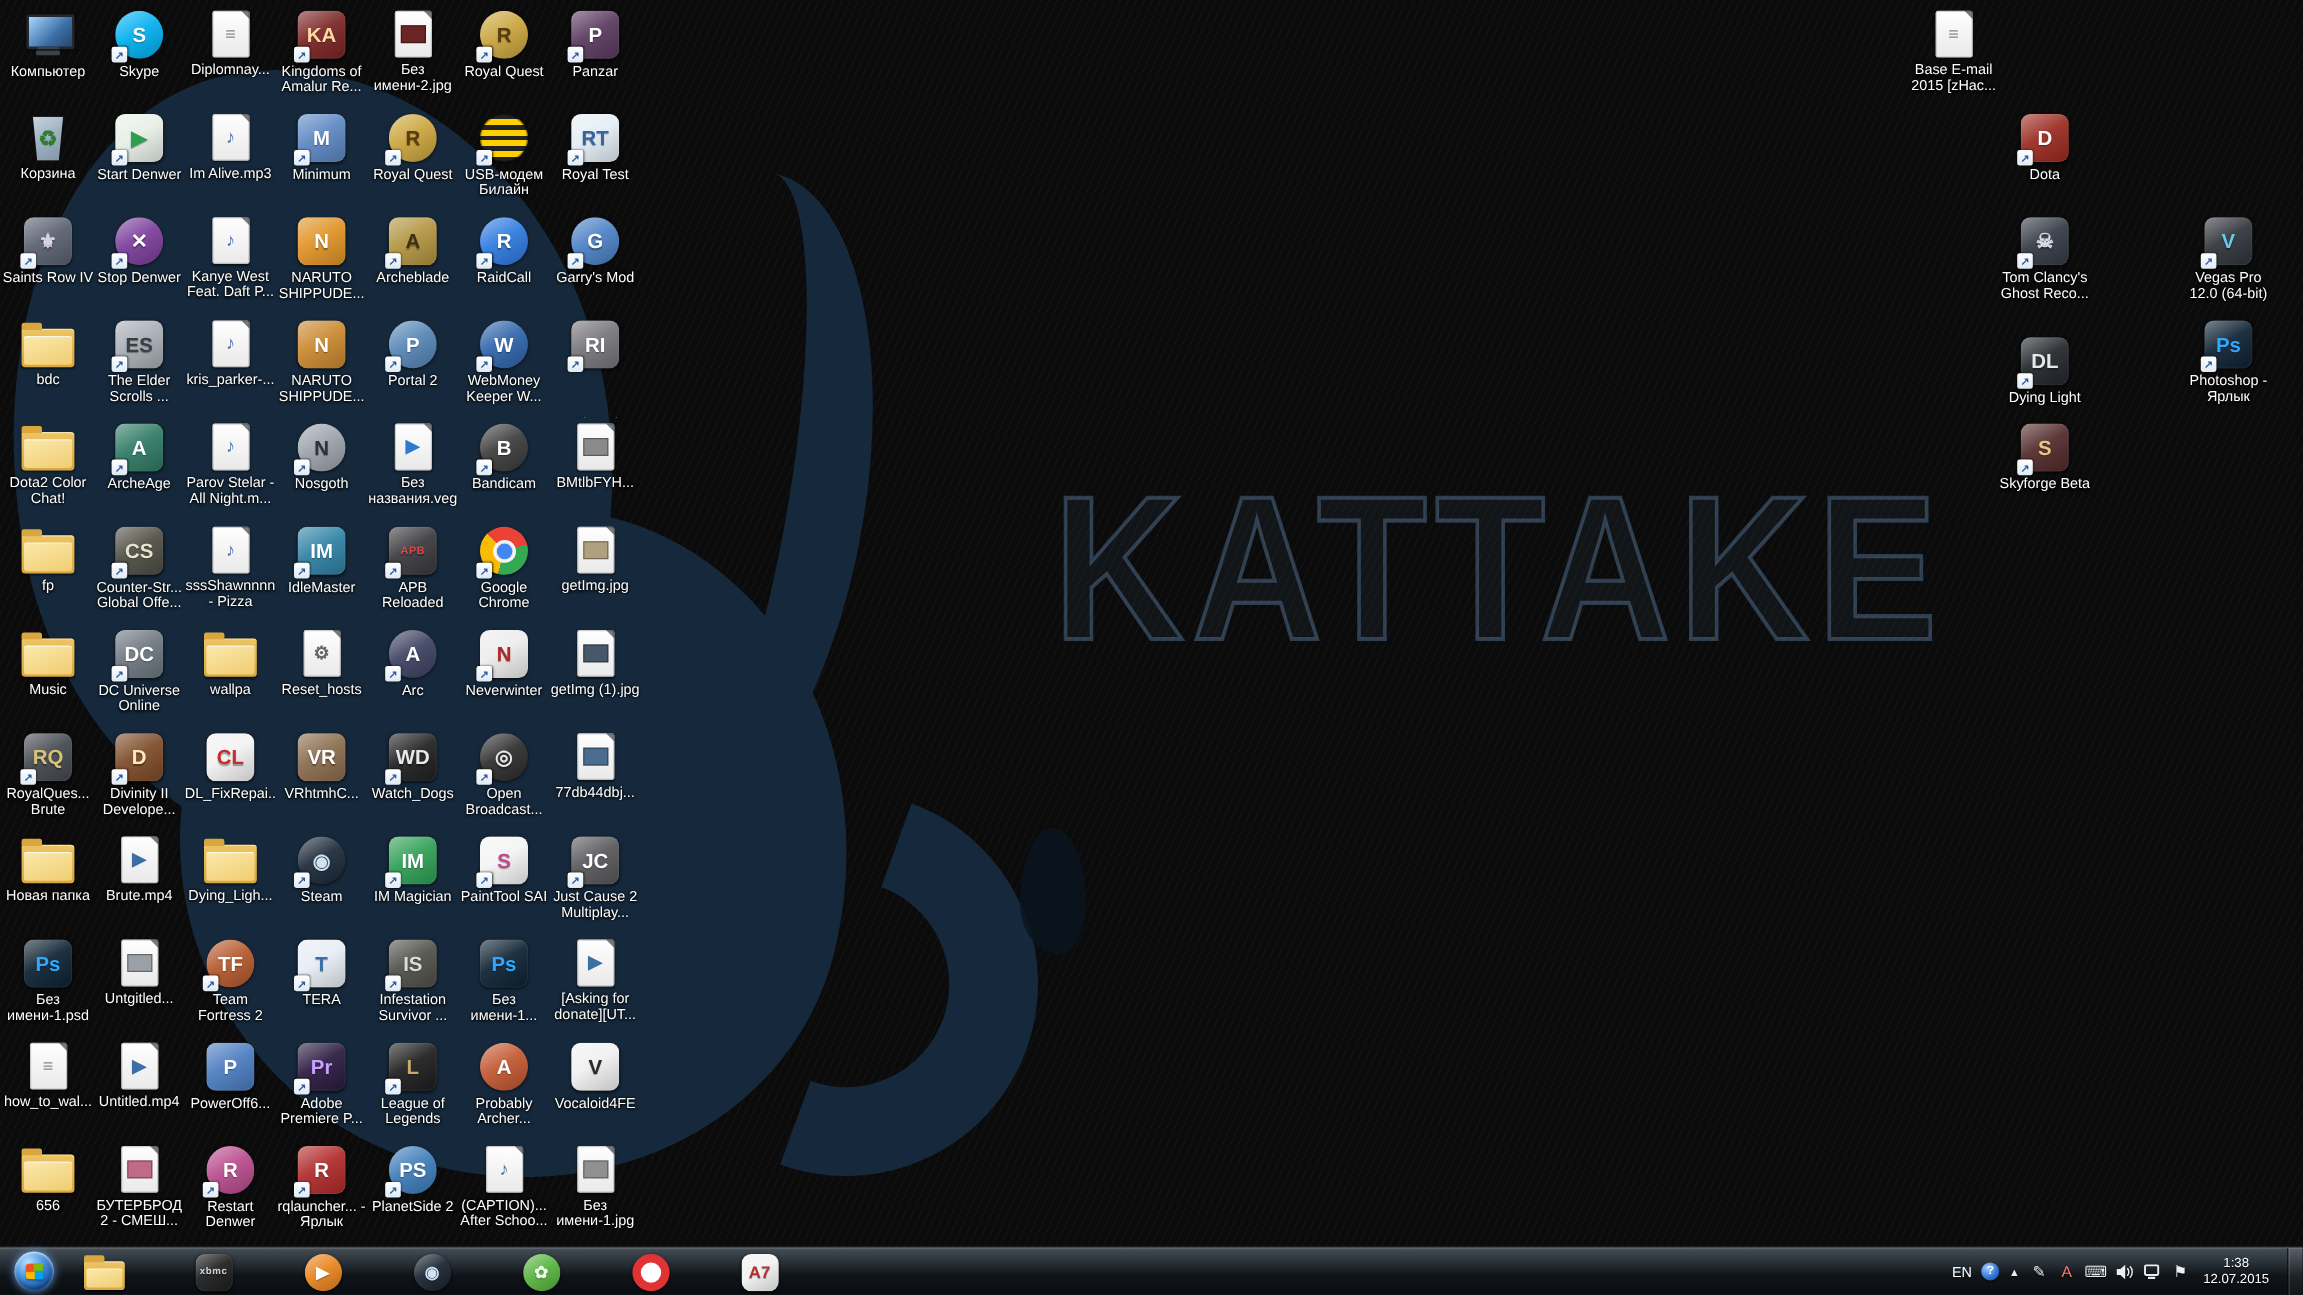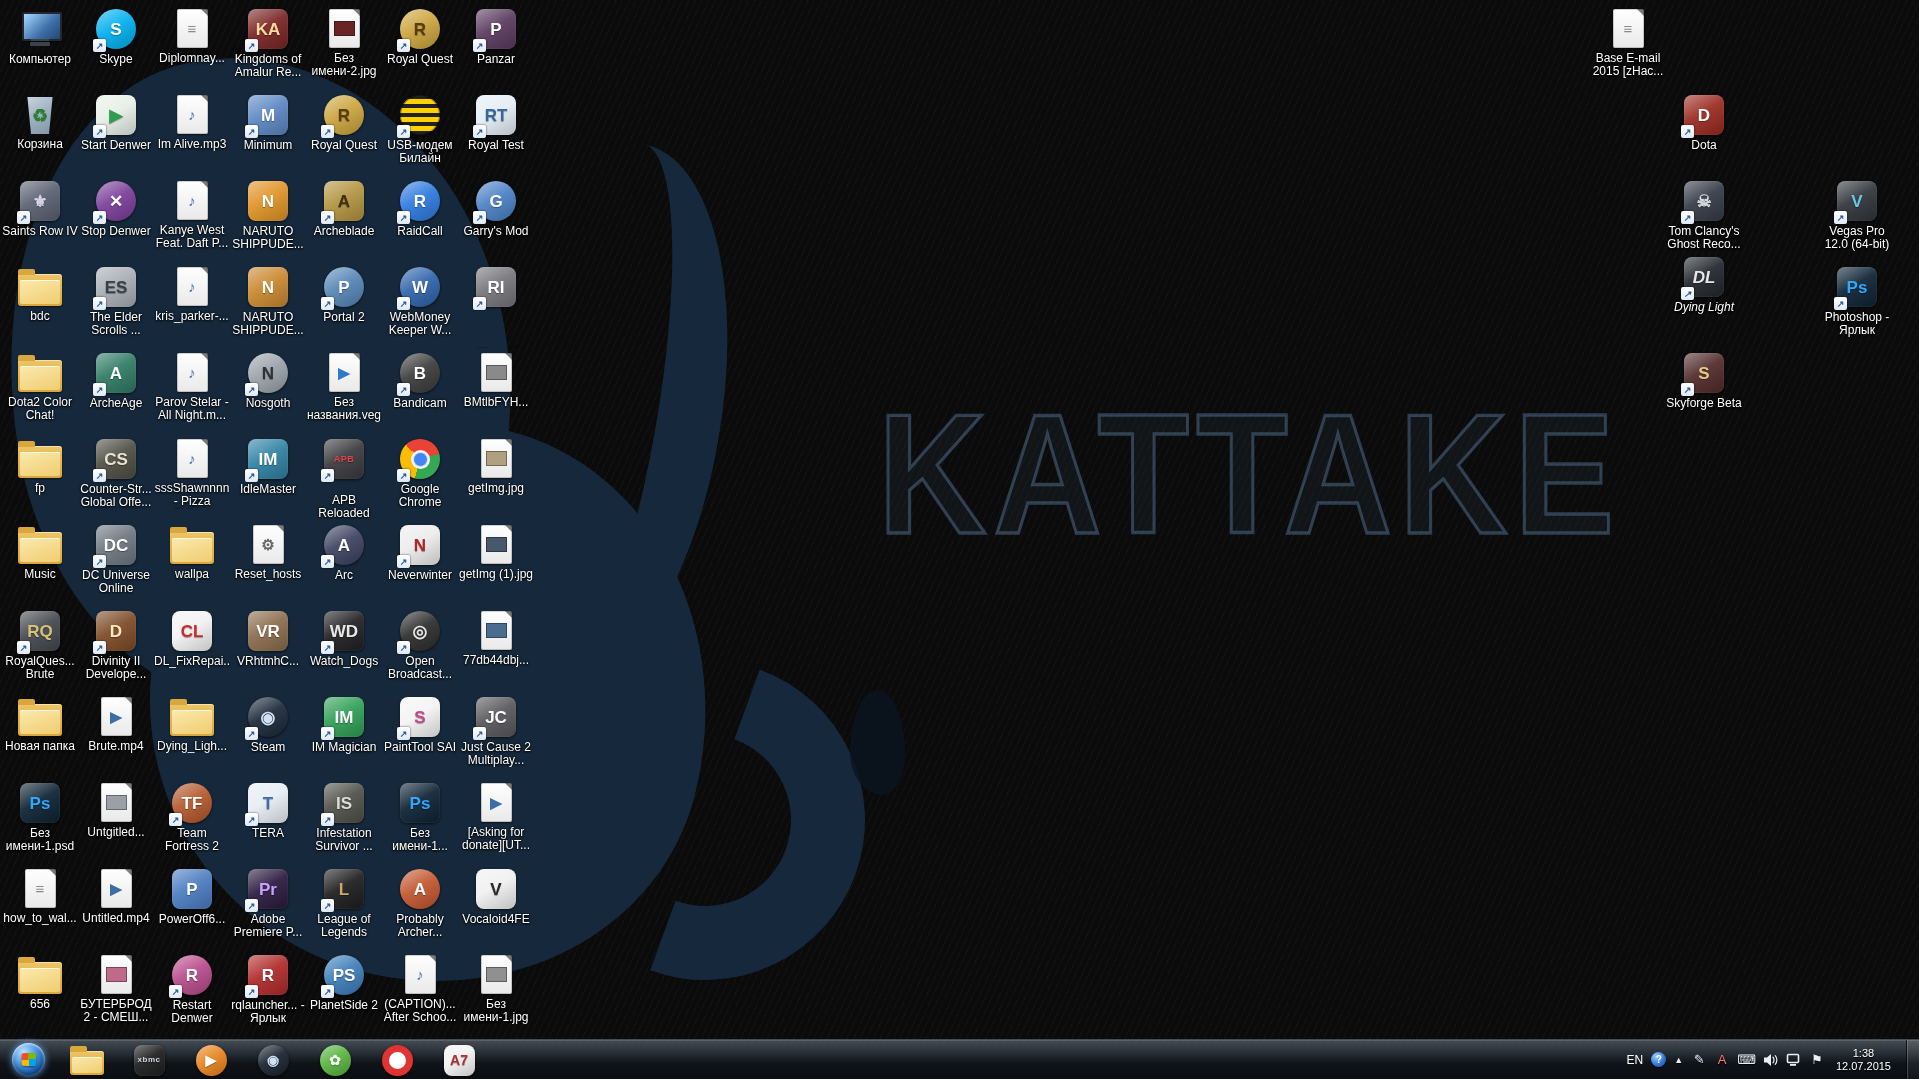--- a/index.html
+++ b/index.html
@@ -85,21 +85,21 @@
     display:flex; align-items:center;
     background:linear-gradient(rgba(125,140,155,0.5), rgba(52,62,72,0.82) 26%, rgba(16,20,25,0.92) 60%, rgba(10,13,17,0.95));
     border-top:1px solid rgba(150,175,200,0.4); box-shadow:inset 0 1px 0 rgba(255,255,255,0.12); }
   .start-btn{ width:56px; height:40px; background:none; border:0; padding:0; display:flex; align-items:center; justify-content:center; cursor:pointer; }
   .orb{ width:33px; height:33px; border-radius:50%; position:relative; display:flex; align-items:center; justify-content:center;
     background:radial-gradient(circle at 35% 28%, #bfe3ff, #4d9ae8 38%, #11529e 72%, #082f60);
     box-shadow:0 0 7px rgba(110,180,255,0.8), inset 0 1px 3px rgba(255,255,255,0.9), inset 0 -2px 4px rgba(0,0,0,0.4); }
   .flag{ width:15px; height:13px; border-radius:2px;
     background:conic-gradient(#7fba00 0 90deg,#00a4ef 90deg 180deg,#ffb900 180deg 270deg,#f25022 270deg 360deg);
     transform:perspective(60px) rotateY(-18deg); box-shadow:0 1px 2px rgba(0,0,0,0.5); }
-  .tb-buttons{ display:flex; height:100%; }
+  .tb-buttons{ display:flex; height:100%;gap:29px; }
   .tb-btn{ width:62px; height:40px; background:none; border:0; display:flex; align-items:center; justify-content:center; cursor:pointer; border-radius:3px; }
   .tb-btn .ic{ width:31px; height:31px; }
   .tb-btn .ic.folder{ width:34px; height:24px; margin-top:5px; }
   .tb-btn .glyph{ font-size:14px; }
   .tb-btn .glyph.small{ font-size:8px; }
 
   .tray{ margin-left:auto; display:flex; align-items:center; height:100%; gap:8px; padding-left:8px; }
   .lang{ color:#fff; font-size:12px; cursor:pointer; }
   .help{ width:15px; height:15px; border-radius:50%; display:flex; align-items:center; justify-content:center;
     color:#fff; font-size:10px; font-weight:bold; cursor:pointer;
@@ -444,21 +444,21 @@
           <span class="sc">↗</span>
         </div>
         <div class="label">Portal 2</div>
       </div>
       <div class="cell" style="grid-area: 5 / 5;">
         <div class="ic page">
           <span class="glyph" style="color: rgb(47, 122, 204);">▶</span>
         </div>
         <div class="label">Без названия.veg</div>
       </div>
-      <div class="cell" style="grid-area: 6 / 5; justify-content: space-between;">
+      <div class="cell" style="grid-area: 6 / 5;">
         <div class="ic tile" style="--c: #3a3a3e;">
           <span class="glyph small" style="color: rgb(224, 69, 69);">APB</span>
           <span class="sc">↗</span>
         </div>
         <div class="label">APB Reloaded</div>
       </div>
       <div class="cell" style="grid-area: 7 / 5;">
         <div class="ic circle" style="--c: #3c4160;">
           <span class="glyph">A</span>
           <span class="sc">↗</span>
@@ -678,21 +678,21 @@
         </div>
         <div class="label">Tom Clancy's Ghost Reco...</div>
       </div>
       <div class="cell abs" style="left: 1819px; top: 176px;">
         <div class="ic tile" style="--c: #30343a;">
           <span class="glyph" style="color: rgb(106, 200, 232);">V</span>
           <span class="sc">↗</span>
         </div>
         <div class="label">Vegas Pro 12.0 (64-bit)</div>
       </div>
-      <div class="cell abs" style="left: 1666px; top: 252px; font-style: italic;">
+      <div class="cell abs" style="left: 1666px; top: 276px;">
         <div class="ic tile" style="--c: #22262b;">
           <span class="glyph" style="color: rgb(232, 232, 232);">DL</span>
           <span class="sc">↗</span>
         </div>
         <div class="label">Dying Light</div>
       </div>
       <div class="cell abs" style="left: 1819px; top: 262px;">
         <div class="ic tile" style="--c: #0d2233;">
           <span class="glyph" style="color: rgb(49, 168, 255);">Ps</span>
           <span class="sc">↗</span>

